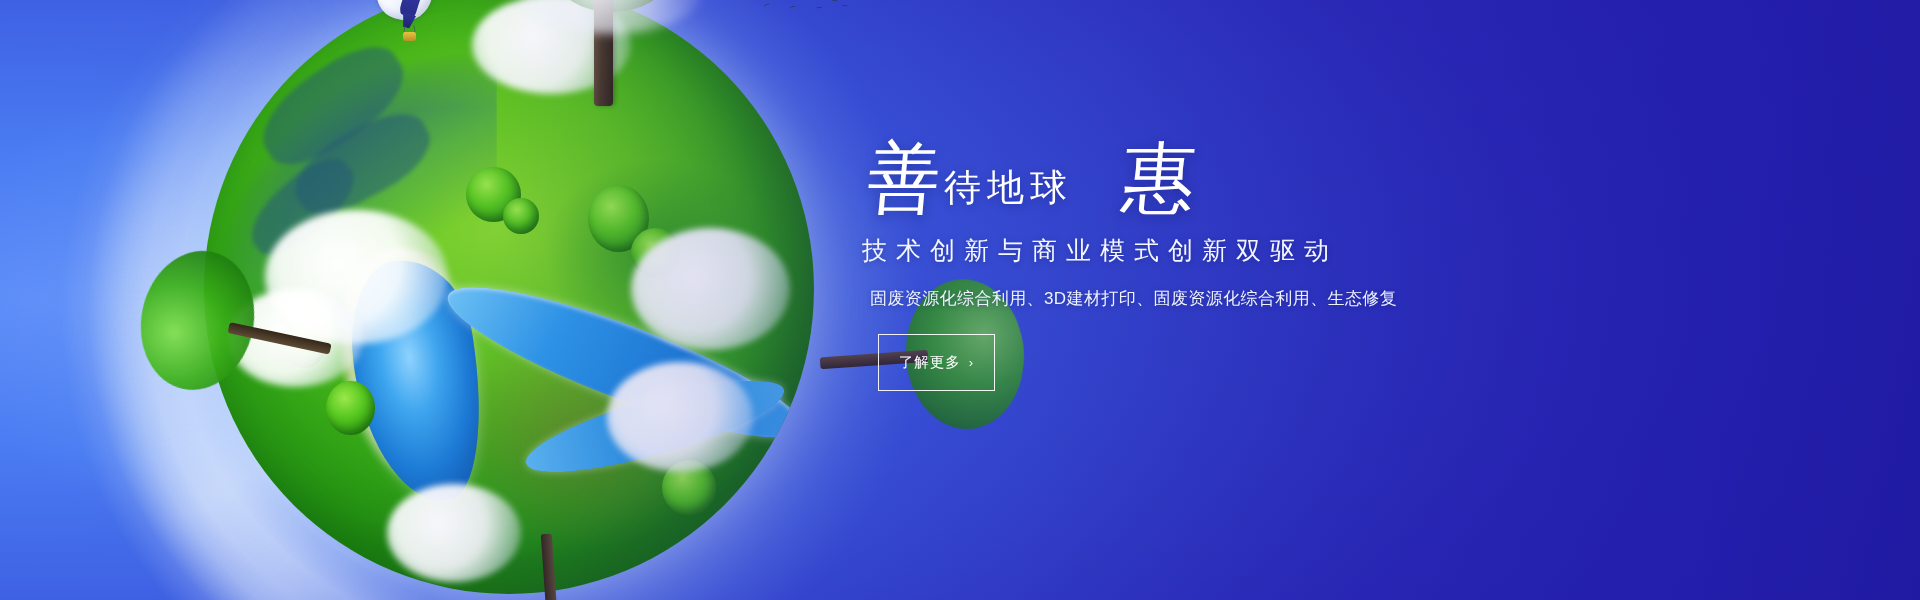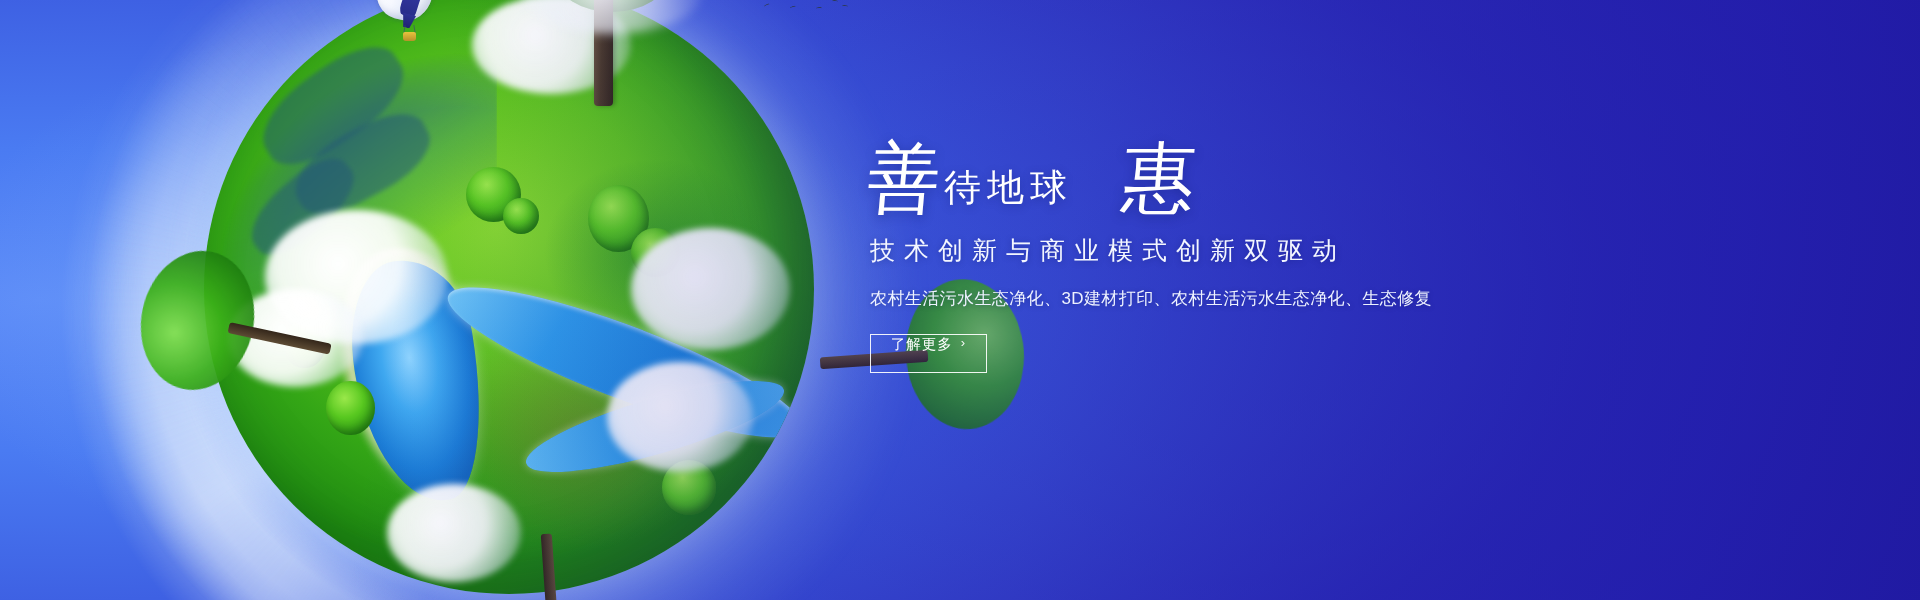--- a/index.html
+++ b/index.html
@@ -255,39 +255,39 @@
     font-family:"Liberation Serif","DejaVu Serif",serif;
     font-size:37px; line-height:1;
     font-weight:400;
     letter-spacing:6px;
     padding-bottom:6px;
     text-shadow:0 2px 8px rgba(10,20,90,.34);
   }
   .hl-gap{ width:50px; }
 
   #subtitle{
-    margin-top:22px; margin-left:8px;
+    margin-top:22px; 
     font-size:25px;
     letter-spacing:9px;
     font-weight:400;
     color:#F3F6FF;
     text-shadow:0 1px 6px rgba(10,20,90,.35);
   }
   #tagline{
     margin-top:20px; margin-left:8px;
     font-size:17px;
     letter-spacing:.4px;
     color:#EEF2FF;
     text-shadow:0 1px 5px rgba(10,20,90,.35);
   }
   #cta{
-    margin-top:24px; margin-left:8px;
-    display:inline-flex; justify-content:center;
+    margin-top:24px; margin-left:16px;
+    display:inline-flex; align-items:center; justify-content:center;
     gap:8px;
-    width:117px; height:39px;
+    width:117px; height:57px;
     border:1px solid rgba(255,255,255,.92);
     background:transparent;
     color:#ffffff;
     font-size:14.5px;
     letter-spacing:1px;
     cursor:pointer;
     font-family:"Liberation Sans","DejaVu Sans",sans-serif;
   }
   #cta .chev{ font-size:13px; opacity:.95; }
 </style>
@@ -384,21 +384,21 @@
         <span class="hl-small">待地球</span>
       </span>
       <span class="hl-gap"></span>
       <span class="hl-group">
         <span class="hl-big">惠</span>
       </span>
     </div>
 
     <div id="subtitle">技术创新与商业模式创新双驱动</div>
 
-    <div id="tagline">农村生活污水生态净化、3D建材打印、农村生活污水生态净化、生态修复</div>
+    <div id="tagline">固废资源化综合利用、3D建材打印、固废资源化综合利用、生态修复</div>
 
     <button id="cta">
       <span>了解更多</span>
       <span class="chev">›</span>
     </button>
 
   </div>
 </div>
 
 </body></html>

